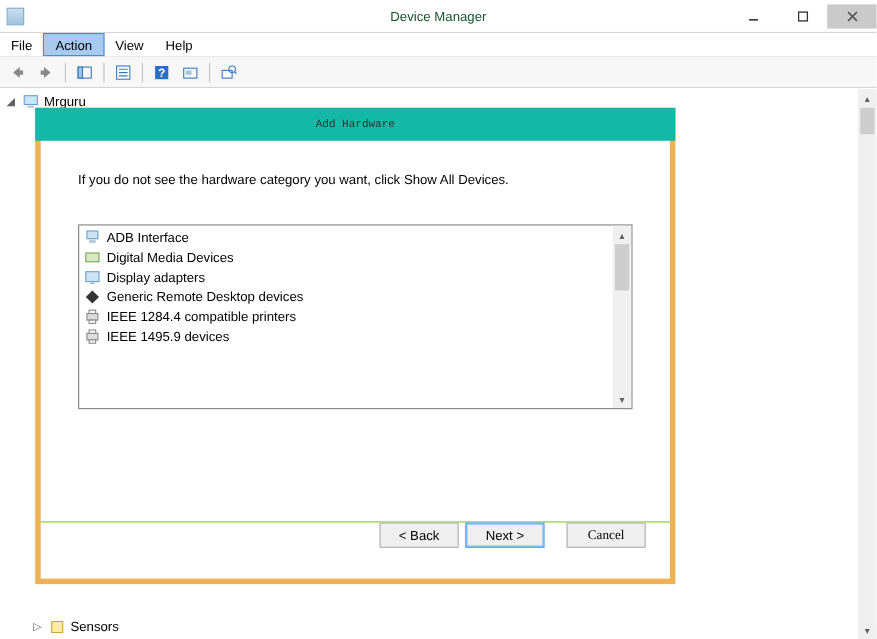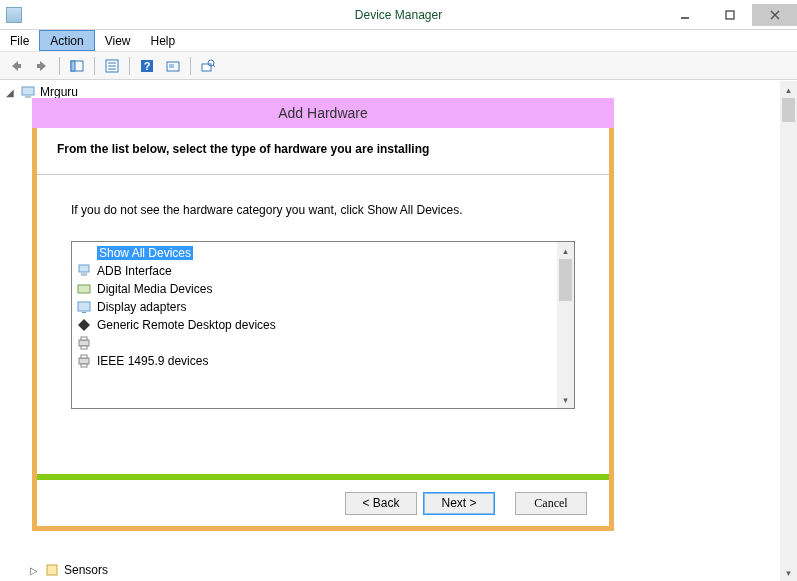--- a/index.html
+++ b/index.html
@@ -33,38 +33,38 @@
 .tree-arrow { width: 10px; font-size: 10px; color: #606060; }
 .tree-icon { width: 16px; height: 16px; }
 .tree-icon svg { width: 16px; height: 16px; }
 .vscroll { position: absolute; right: 0; top: 0; width: 17px; bottom: 0; background: #f0f0f0; }
 .vscroll .up, .vscroll .dn { height: 17px; display:flex;align-items:center;justify-content:center;font-size:9px;color:#606060; background:#f0f0f0;}
 .vscroll .thumb { position:absolute; top:17px; left:2px; right:2px; height: 24px; background: #cdcdcd; }
 .vscroll .dn { position:absolute; bottom:0; left:0; right:0; }
 
 
 .wizard { position: absolute; left: 32px; top: 98px; width: 582px; height: 433px; background: #fff; border: 5px solid #eeb155; z-index: 10; }
-.wiz-title { height: 30px; background: #f0abfc; color: #333; font-size: 14px; display: flex; align-items: center; justify-content: center; border-bottom: 0; margin-top: -5px; margin-left:-5px; margin-right:-5px; width: calc(100% + 10px); }
+.wiz-title { height: 30px; background: #14b8a6; color: #333; font-size: 10px; display: flex; align-items: center; justify-content: center; border-bottom: 0; margin-top: -5px; margin-left:-5px; margin-right:-5px; width: calc(100% + 10px); font-family: Liberation Mono, monospace; }
 .wiz-header { padding: 14px 20px 18px 20px; border-bottom: 1px solid #c7c7c7; }
 .wiz-header .h { font-weight: bold; font-size: 12px; }
 .wiz-body { padding: 28px 34px 0 34px; font-size: 12px; }
-.wiz-note { margin-bottom: 24px; }
+.wiz-note { margin-bottom: 34px; }
 .wiz-label { margin-bottom: 4px; }
 .hwlist { border: 1px solid #828282; height: 168px; position: relative; background:#fff; overflow:hidden; }
 .hwlist-inner { position:absolute; top:0; left:0; right:17px; bottom:0; padding: 2px 0; }
 .hw-row { display:flex; align-items:center; height:18px; padding-left:4px; gap:5px; font-size:12px; }
 .hw-row.selected span.lbl { background: #3399ff; color: #fff; padding: 0 2px; }
 .hw-icon { width:16px; height:16px; display:flex; align-items:center; justify-content:center; }
 .hw-icon svg{width:16px;height:16px;}
 .hwlist .ls { position:absolute; right:0; top:0; bottom:0; width:17px; background:#f0f0f0;}
 .hwlist .ls .up,.hwlist .ls .dn{height:17px;display:flex;align-items:center;justify-content:center;font-size:9px;color:#606060;}
 .hwlist .ls .dn{position:absolute;bottom:0;left:0;right:0;}
 .hwlist .ls .thumb{position:absolute;top:17px;left:2px;right:2px;height:42px;background:#cdcdcd;}
 
-.wiz-footer { position:absolute; bottom:0; left:0; right:0; height:52px; border-top:6px solid #84cc16; display:flex; align-items:center; justify-content:flex-end; padding-right: 22px; gap: 6px; }
+.wiz-footer { position:absolute; bottom:0; left:0; right:0; height:52px; border-top:1px solid #84cc16; display:flex; justify-content:flex-end; padding-right: 22px; gap: 6px; }
 .btn { min-width: 72px; height: 23px; background:#efefef; border:1px solid #adadad; font-size:12px; padding: 0 10px; display:flex;align-items:center;justify-content:center; cursor:default;}
 .btn.default { border:1px solid #3399ff; box-shadow: 0 0 0 1px #89bce8 inset; }
 .btn.gap { margin-left: 14px; font-family: Liberation Serif, serif; }
 </style>
 </head>
 <body>
 
 <div class="titlebar">
   <div class="app-icon"></div>
   <div class="title">Device Manager</div>
@@ -167,31 +167,24 @@
   </div>
   <div class="vscroll">
     <div class="up">▴</div>
     <div class="thumb"></div>
     <div class="dn">▾</div>
   </div>
 </div>
 
 <div class="wizard">
   <div class="wiz-title">Add Hardware</div>
-  <div class="wiz-header">
-    <div class="h">From the list below, select the type of hardware you are installing</div>
-  </div>
   <div class="wiz-body">
     <div class="wiz-note">If you do not see the hardware category you want, click Show All Devices.</div>
     <div class="hwlist">
       <div class="hwlist-inner">
-        <div class="hw-row selected">
-          <span class="hw-icon"></span>
-          <span class="lbl">Show All Devices</span>
-        </div>
         <div class="hw-row">
           <span class="hw-icon">
               <svg viewBox="0 0 16 16">
                 <rect x="3" y="2" width="10" height="7" fill="#cde4f5" stroke="#6a9ecf"></rect>
                 <rect x="5" y="10" width="6" height="3" fill="#b7c8d6"></rect>
               </svg>
             </span>
           <span class="lbl">ADB Interface</span>
         </div>
         <div class="hw-row">
@@ -220,20 +213,21 @@
           <span class="lbl">Generic Remote Desktop devices</span>
         </div>
         <div class="hw-row">
           <span class="hw-icon">
               <svg viewBox="0 0 16 16">
                 <rect x="3" y="5" width="10" height="6" fill="#ddd" stroke="#888"></rect>
                 <rect x="5" y="2" width="6" height="3" fill="#fff" stroke="#888"></rect>
                 <rect x="5" y="11" width="6" height="3" fill="#fff" stroke="#888"></rect>
               </svg>
             </span>
+          <span class="lbl">IEEE 1284.4 compatible printers</span>
         </div>
         <div class="hw-row">
           <span class="hw-icon">
               <svg viewBox="0 0 16 16">
                 <rect x="3" y="5" width="10" height="6" fill="#ddd" stroke="#888"></rect>
                 <rect x="5" y="2" width="6" height="3" fill="#fff" stroke="#888"></rect>
                 <rect x="5" y="11" width="6" height="3" fill="#fff" stroke="#888"></rect>
               </svg>
             </span>
           <span class="lbl">IEEE 1495.9 devices</span>

